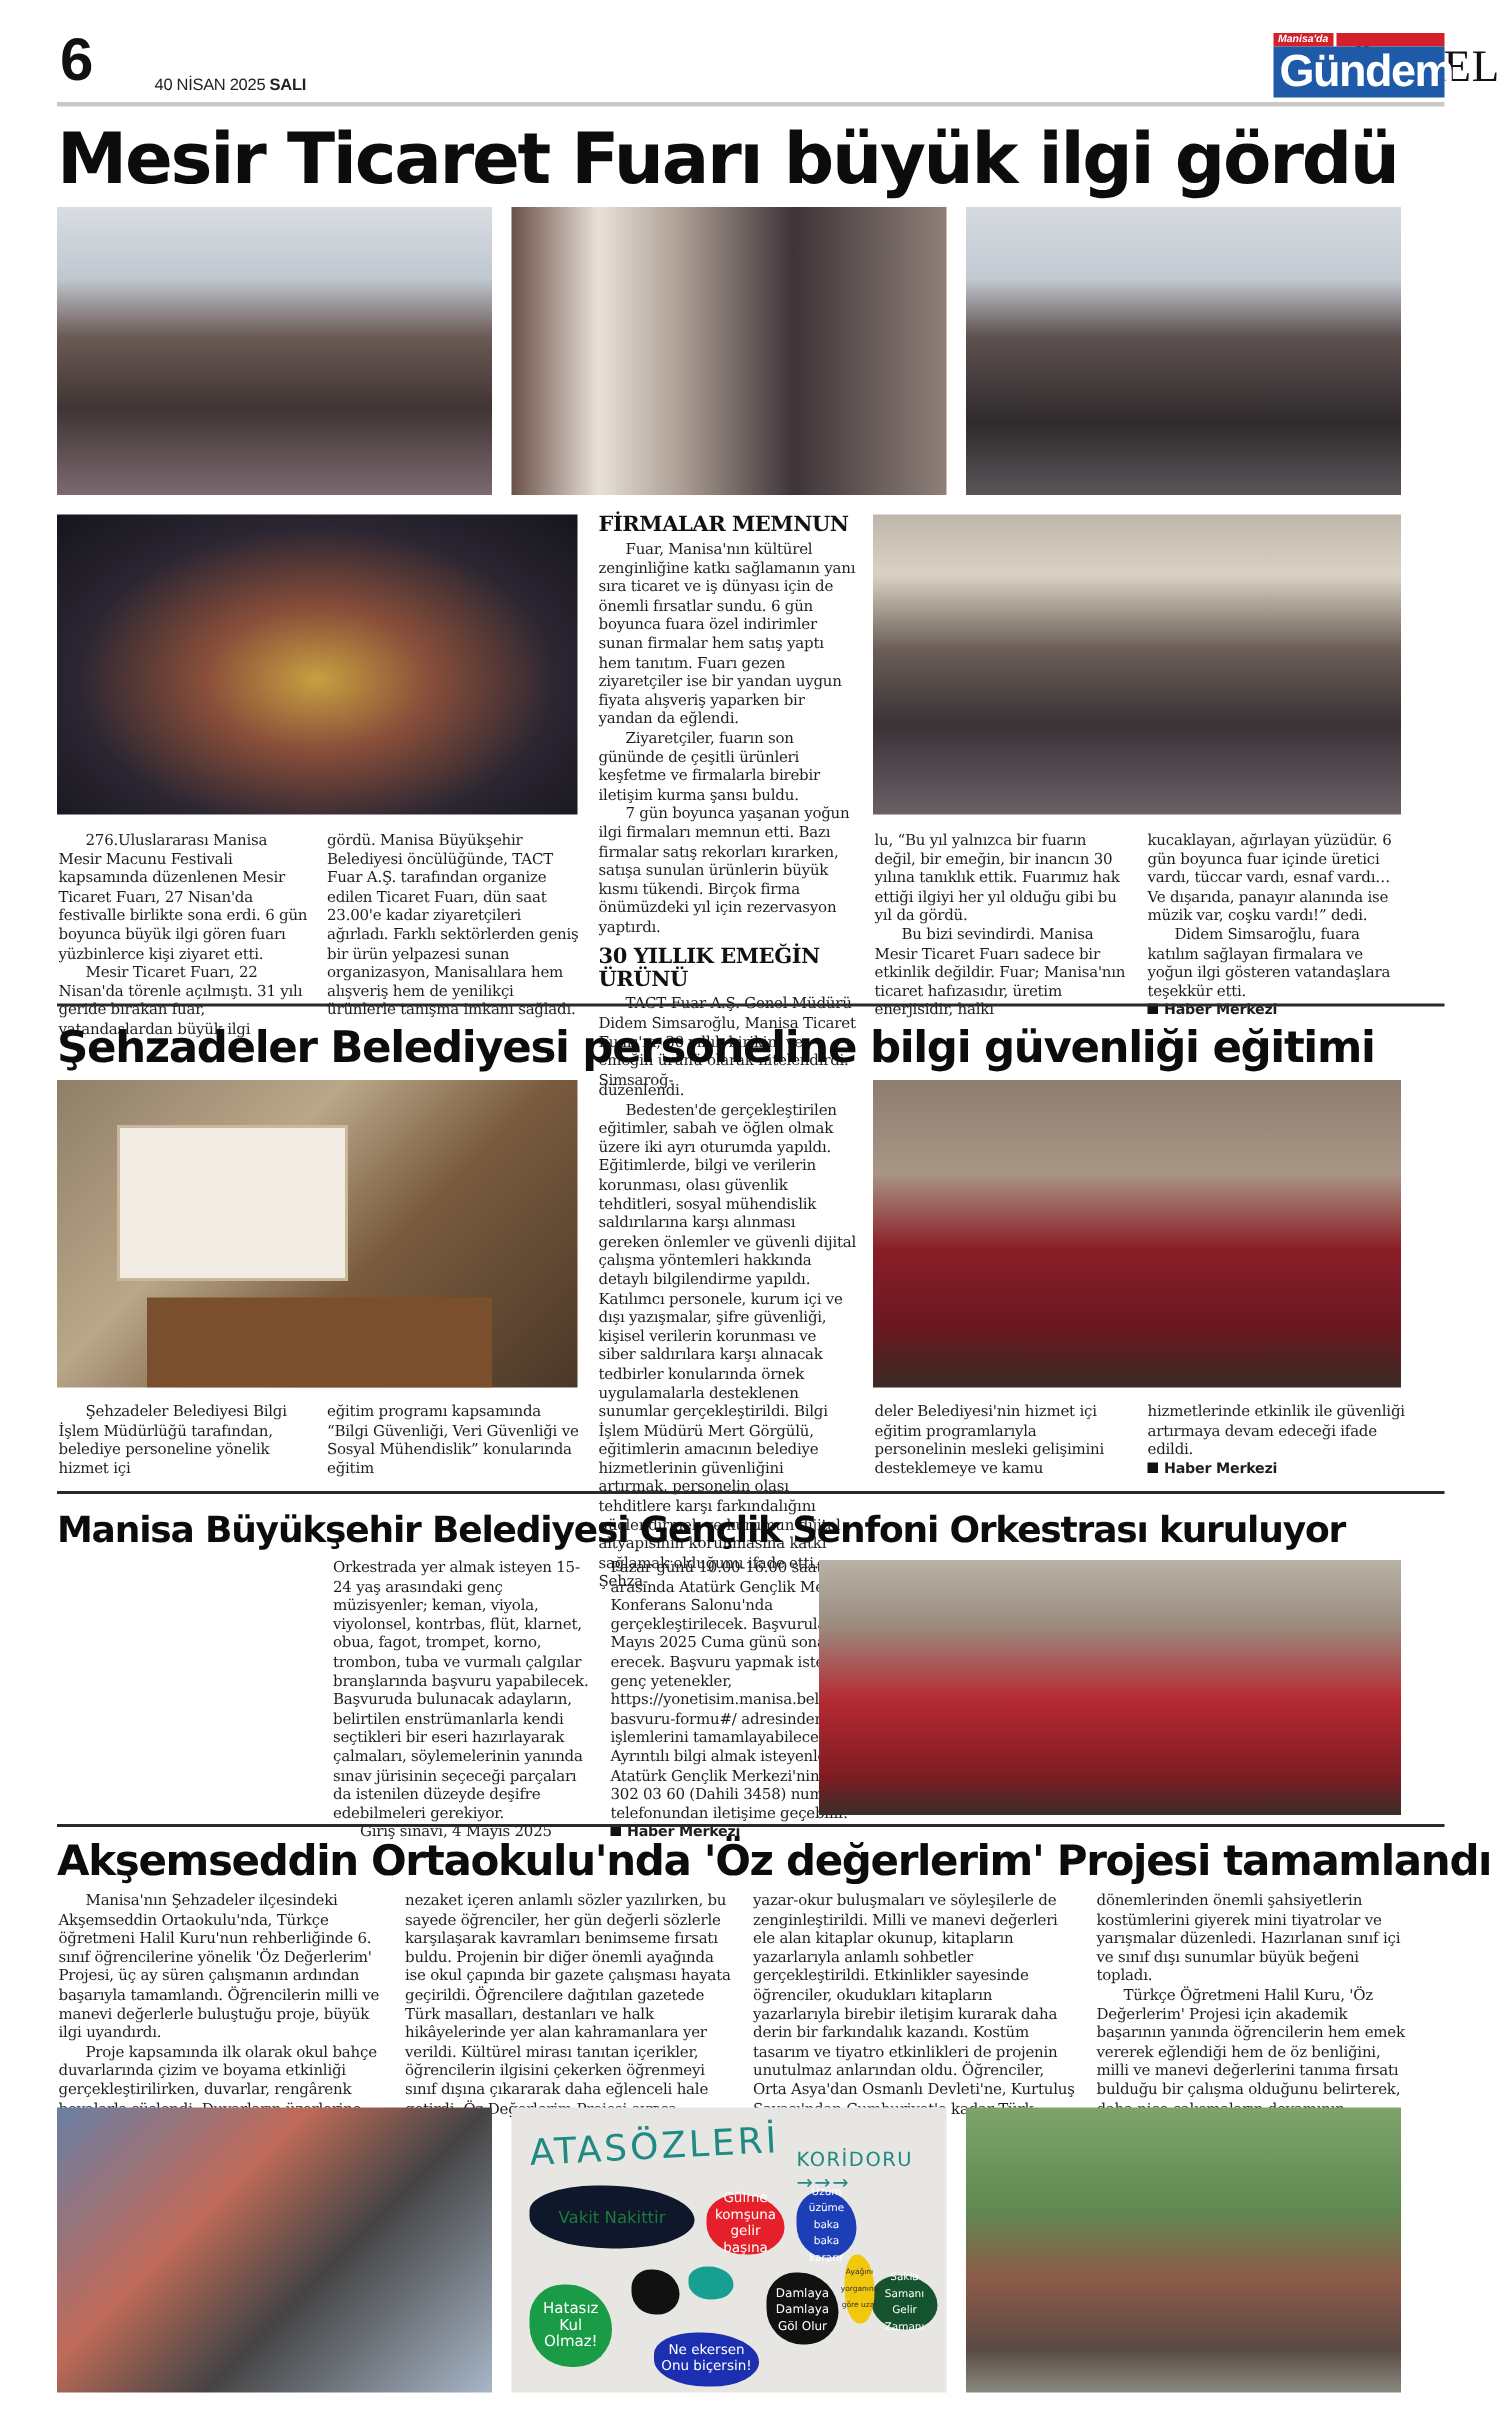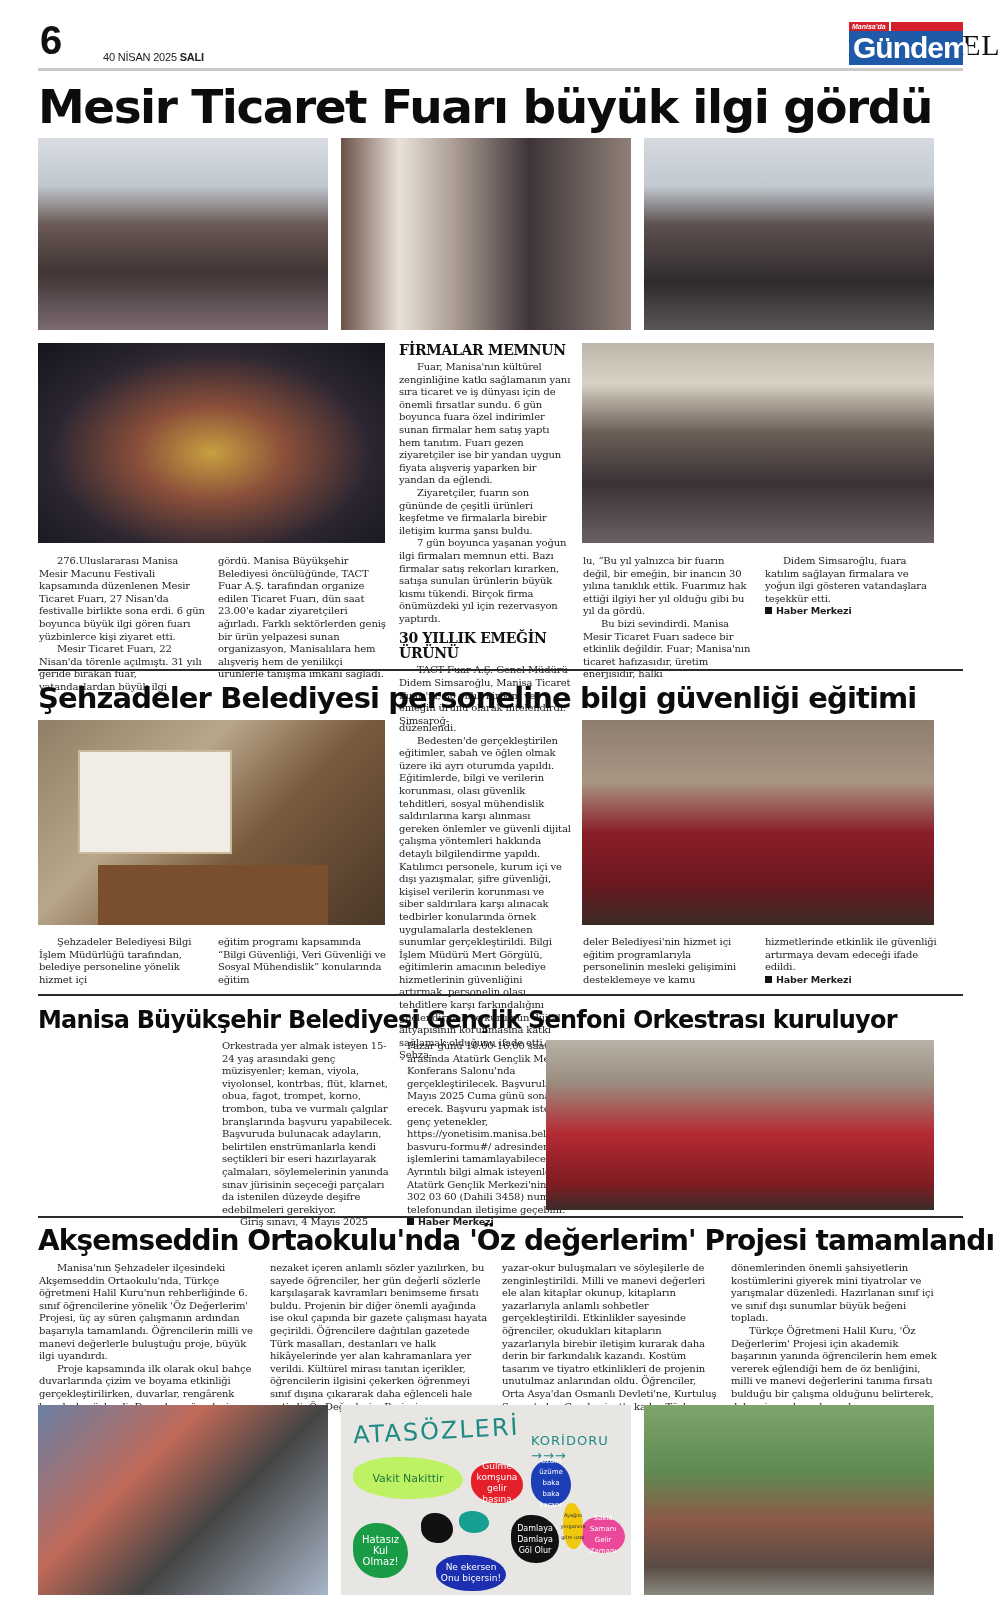--- a/index.html
+++ b/index.html
@@ -83,20 +83,21 @@
   <p>Ziyaretçiler, fuarın son gününde de çeşitli ürünleri keşfetme ve firmalarla birebir iletişim kurma şansı buldu.</p>
   <p>7 gün boyunca yaşanan yoğun ilgi firmaları memnun etti. Bazı firmalar satış rekorları kırarken, satışa sunulan ürünlerin büyük kısmı tükendi. Birçok firma önümüzdeki yıl için rezervasyon yaptırdı.</p>
   <div class="sub" style="margin-top:6px;">30 YILLIK EMEĞİN ÜRÜNÜ</div>
   <p>TACT Fuar A.Ş. Genel Müdürü Didem Simsaroğlu, Manisa Ticaret Fuarı'nı, 30 yıllık birikim ve emeğin ürünü olarak nitelendirdi. Simsaroğ-</p>
 </div>
 <div class="abs col" style="left:583px; top:555px; width:168px;">
   <p class="noind">lu, “Bu yıl yalnızca bir fuarın değil, bir emeğin, bir inancın 30 yılına tanıklık ettik. Fuarımız hak ettiği ilgiyi her yıl olduğu gibi bu yıl da gördü.</p>
   <p>Bu bizi sevindirdi. Manisa Mesir Ticaret Fuarı sadece bir etkinlik değildir. Fuar; Manisa'nın ticaret hafızasıdır, üretim enerjisidir, halkı</p>
 </div>
 <div class="abs col" style="left:765px; top:555px; width:172px;">
+  <p class="noind">kucaklayan, ağırlayan yüzüdür. 6 gün boyunca fuar içinde üretici vardı, tüccar vardı, esnaf vardı… Ve dışarıda, panayır alanında ise müzik var, coşku vardı!” dedi.</p>
   <p>Didem Simsaroğlu, fuara katılım sağlayan firmalara ve yoğun ilgi gösteren vatandaşlara teşekkür etti.</p>
   <div class="sig">Haber Merkezi</div>
 </div>
 
 <div class="abs thin-rule" style="top:669px;"></div>
 
 <div class="abs headline h2">Şehzadeler Belediyesi personeline bilgi güvenliği eğitimi</div>
 <div class="abs photo ph-class" style="left:38px; top:720px; width:347px; height:205px;">
   <div style="position:absolute; left:40px; top:30px; width:150px; height:100px; background:#f1ede4; border:2px solid #c9b89a;"></div>
   <div style="position:absolute; left:60px; top:145px; width:230px; height:60px; background:#7a4f2e;"></div>
@@ -152,24 +153,24 @@
 <div class="abs col" style="left:731px; top:1262px; width:212px;">
   <p class="noind">dönemlerinden önemli şahsiyetlerin kostümlerini giyerek mini tiyatrolar ve yarışmalar düzenledi. Hazırlanan sınıf içi ve sınıf dışı sunumlar büyük beğeni topladı.</p>
   <p>Türkçe Öğretmeni Halil Kuru, 'Öz Değerlerim' Projesi için akademik başarının yanında öğrencilerin hem emek vererek eğlendiği hem de öz benliğini, milli ve manevi değerlerini tanıma fırsatı bulduğu bir çalışma olduğunu belirterek, daha nice çalışmaların devamının geleceğini söyledi.</p>
   <span class="sig">İHA</span>
 </div>
 
 <div class="abs photo ph-kids" style="left:38px; top:1405px; width:290px; height:190px;"></div>
 <div class="abs photo ph-wall" style="left:341px; top:1405px; width:290px; height:190px;">
   <div class="mural-title">ATASÖZLERİ</div>
   <div class="mural-sub">KORİDORU →→→</div>
-  <div class="blob" style="left:12px; top:52px; width:110px; height:42px; background:#bef264; color:#1d7a3a; font-size:11px;">Vakit Nakittir</div>
+  <div class="blob" style="left:12px; top:52px; width:110px; height:42px; background:#0f172a; color:#1d7a3a; font-size:11px;">Vakit Nakittir</div>
   <div class="blob" style="left:130px; top:58px; width:52px; height:40px; background:#e5202a;">Gülme komşuna gelir başına</div>
   <div class="blob" style="left:190px; top:56px; width:40px; height:44px; background:#1c3fb8; font-size:7px;">Üzüm üzüme baka baka kararır</div>
   <div class="blob" style="left:12px; top:118px; width:55px; height:55px; background:#1a9c46; font-size:10px;">Hatasız Kul Olmaz!</div>
   <div class="blob" style="left:170px; top:110px; width:48px; height:48px; background:#111; font-size:8px;">Damlaya Damlaya Göl Olur</div>
   <div class="blob" style="left:95px; top:150px; width:70px; height:36px; background:#1b2fb0;">Ne ekersen Onu biçersin!</div>
-  <div class="blob" style="left:240px; top:112px; width:44px; height:36px; background:#ec4899; font-size:7px;">Sakla Samanı Gelir Zamanı</div>
+  <div class="blob" style="left:240px; top:112px; width:44px; height:36px; background:#14532d; font-size:7px;">Sakla Samanı Gelir Zamanı</div>
   <div class="blob" style="left:222px; top:98px; width:20px; height:46px; background:#f2c80f; color:#333; font-size:5px;">Ayağını yorganına göre uzat</div>
   <div class="blob" style="left:80px; top:108px; width:32px; height:30px; background:#111;"></div>
   <div class="blob" style="left:118px; top:106px; width:30px; height:22px; background:#17a091;"></div>
 </div>
 <div class="abs photo ph-park" style="left:644px; top:1405px; width:290px; height:190px;"></div>
 
 </body></html>

